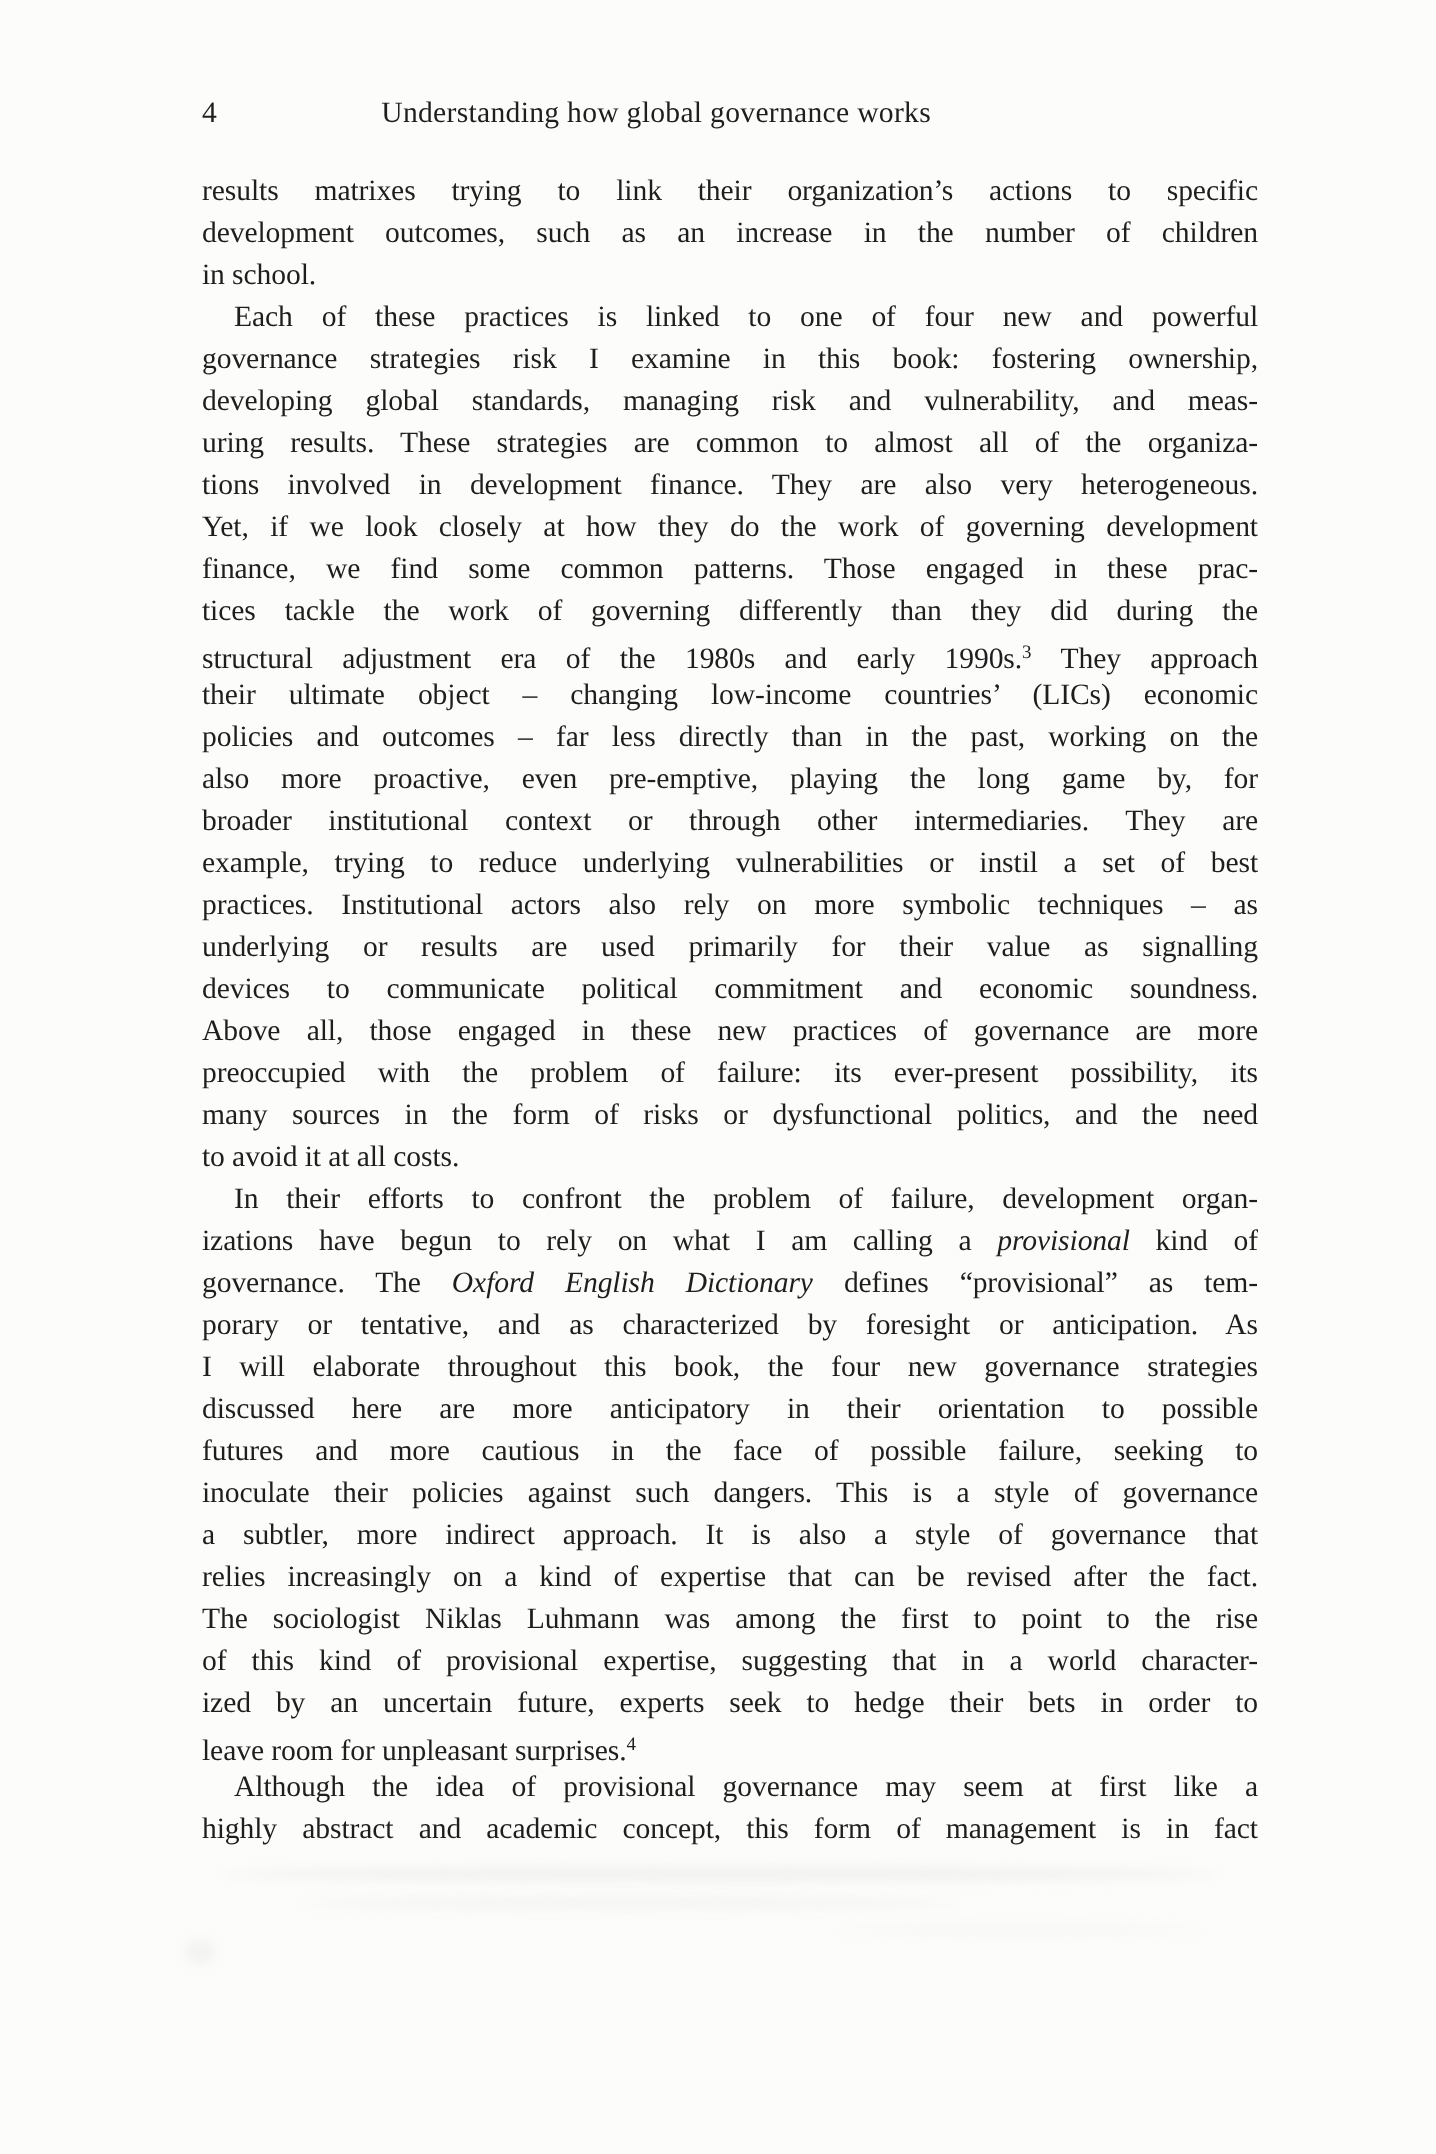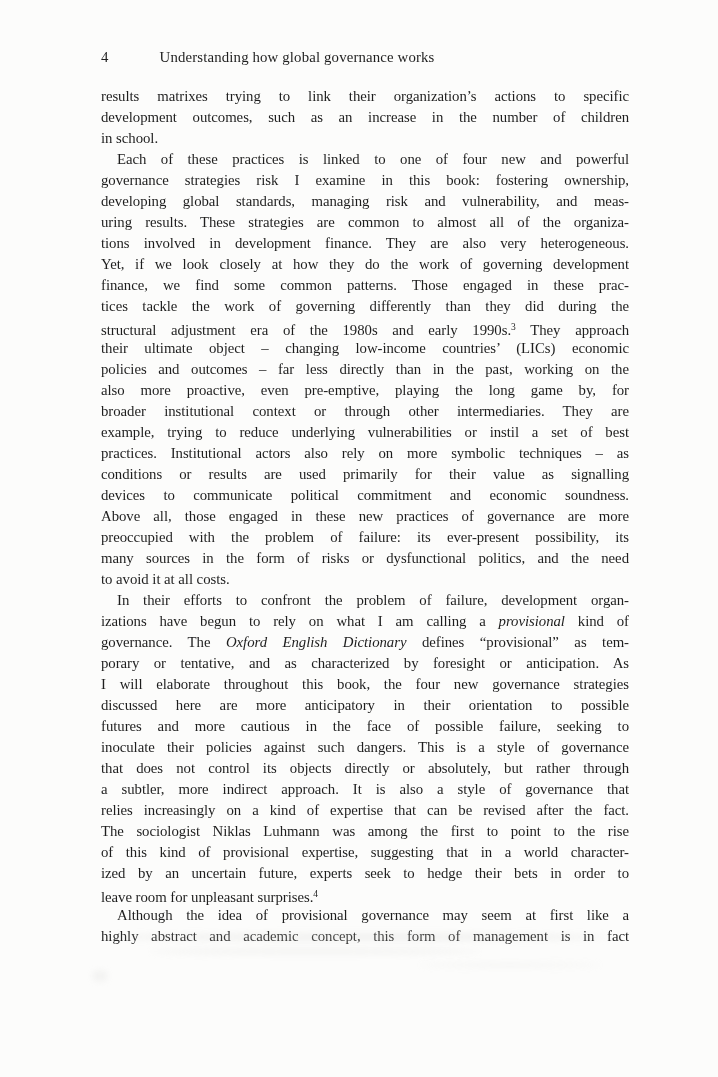--- a/index.html
+++ b/index.html
@@ -12,21 +12,21 @@
   .page {
     position: absolute; inset: 0;
     color: #1e1e1e;
   }
   .running-header {
     position: absolute; top: 47px; left: 101px; width: 528px;
     font-size: 14.8px; line-height: 21px;
     display: flex; align-items: baseline;
   }
   .page-number { letter-spacing: 0.2px; }
-  .running-title { margin-left: 51px; letter-spacing: 0.15px; }
+  .running-title { margin-left: 82px; letter-spacing: 0.15px; }
   .body-text {
     position: absolute; top: 86px; left: 101px; width: 528px;
     font-size: 14.8px; line-height: 21px;
     letter-spacing: -0.05px;
   }
   .text-line {
     height: 21px; overflow: hidden;
     text-align: justify;
     text-align-last: justify;
   }
@@ -66,35 +66,34 @@
       <div class="text-line"><span>Yet, if we look closely at how they do the work of governing development</span></div>
       <div class="text-line"><span>finance, we find some common patterns. Those engaged in these prac-</span></div>
       <div class="text-line"><span>tices tackle the work of governing differently than they did during the</span></div>
       <div class="text-line"><span>structural adjustment era of the 1980s and early 1990s.</span><span class="run-sup">3</span><span> They approach</span></div>
       <div class="text-line"><span>their ultimate object – changing low-income countries’ (LICs) economic</span></div>
       <div class="text-line"><span>policies and outcomes – far less directly than in the past, working on the</span></div>
       <div class="text-line"><span>also more proactive, even pre-emptive, playing the long game by, for</span></div>
       <div class="text-line"><span>broader institutional context or through other intermediaries. They are</span></div>
       <div class="text-line"><span>example, trying to reduce underlying vulnerabilities or instil a set of best</span></div>
       <div class="text-line"><span>practices. Institutional actors also rely on more symbolic techniques – as</span></div>
-      <div class="text-line"><span>conditions or results are used primarily for their value as signalling</span></div>
+      <div class="text-line"><span>underlying or results are used primarily for their value as signalling</span></div>
       <div class="text-line"><span>devices to communicate political commitment and economic soundness.</span></div>
       <div class="text-line"><span>Above all, those engaged in these new practices of governance are more</span></div>
       <div class="text-line"><span>preoccupied with the problem of failure: its ever-present possibility, its</span></div>
       <div class="text-line"><span>many sources in the form of risks or dysfunctional politics, and the need</span></div>
       <div class="text-line end"><span>to avoid it at all costs.</span></div>
       <div class="text-line indent"><span>In their efforts to confront the problem of failure, development organ-</span></div>
       <div class="text-line"><span>izations have begun to rely on what I am calling a </span><span class="run-i">provisional</span><span> kind of</span></div>
       <div class="text-line"><span>governance. The </span><span class="run-i">Oxford English Dictionary</span><span> defines “provisional” as tem-</span></div>
       <div class="text-line"><span>porary or tentative, and as characterized by foresight or anticipation. As</span></div>
       <div class="text-line"><span>I will elaborate throughout this book, the four new governance strategies</span></div>
       <div class="text-line"><span>discussed here are more anticipatory in their orientation to possible</span></div>
       <div class="text-line"><span>futures and more cautious in the face of possible failure, seeking to</span></div>
       <div class="text-line"><span>inoculate their policies against such dangers. This is a style of governance</span></div>
-      <div class="text-line"><span>that does not control its objects directly or absolutely, but rather through</span></div>
       <div class="text-line"><span>a subtler, more indirect approach. It is also a style of governance that</span></div>
       <div class="text-line"><span>relies increasingly on a kind of expertise that can be revised after the fact.</span></div>
       <div class="text-line"><span>The sociologist Niklas Luhmann was among the first to point to the rise</span></div>
       <div class="text-line"><span>of this kind of provisional expertise, suggesting that in a world character-</span></div>
       <div class="text-line"><span>ized by an uncertain future, experts seek to hedge their bets in order to</span></div>
       <div class="text-line end"><span>leave room for unpleasant surprises.</span><span class="run-sup">4</span></div>
       <div class="text-line indent"><span>Although the idea of provisional governance may seem at first like a</span></div>
       <div class="text-line"><span>highly abstract and academic concept, this form of management is in fact</span></div>
     </div>
 

